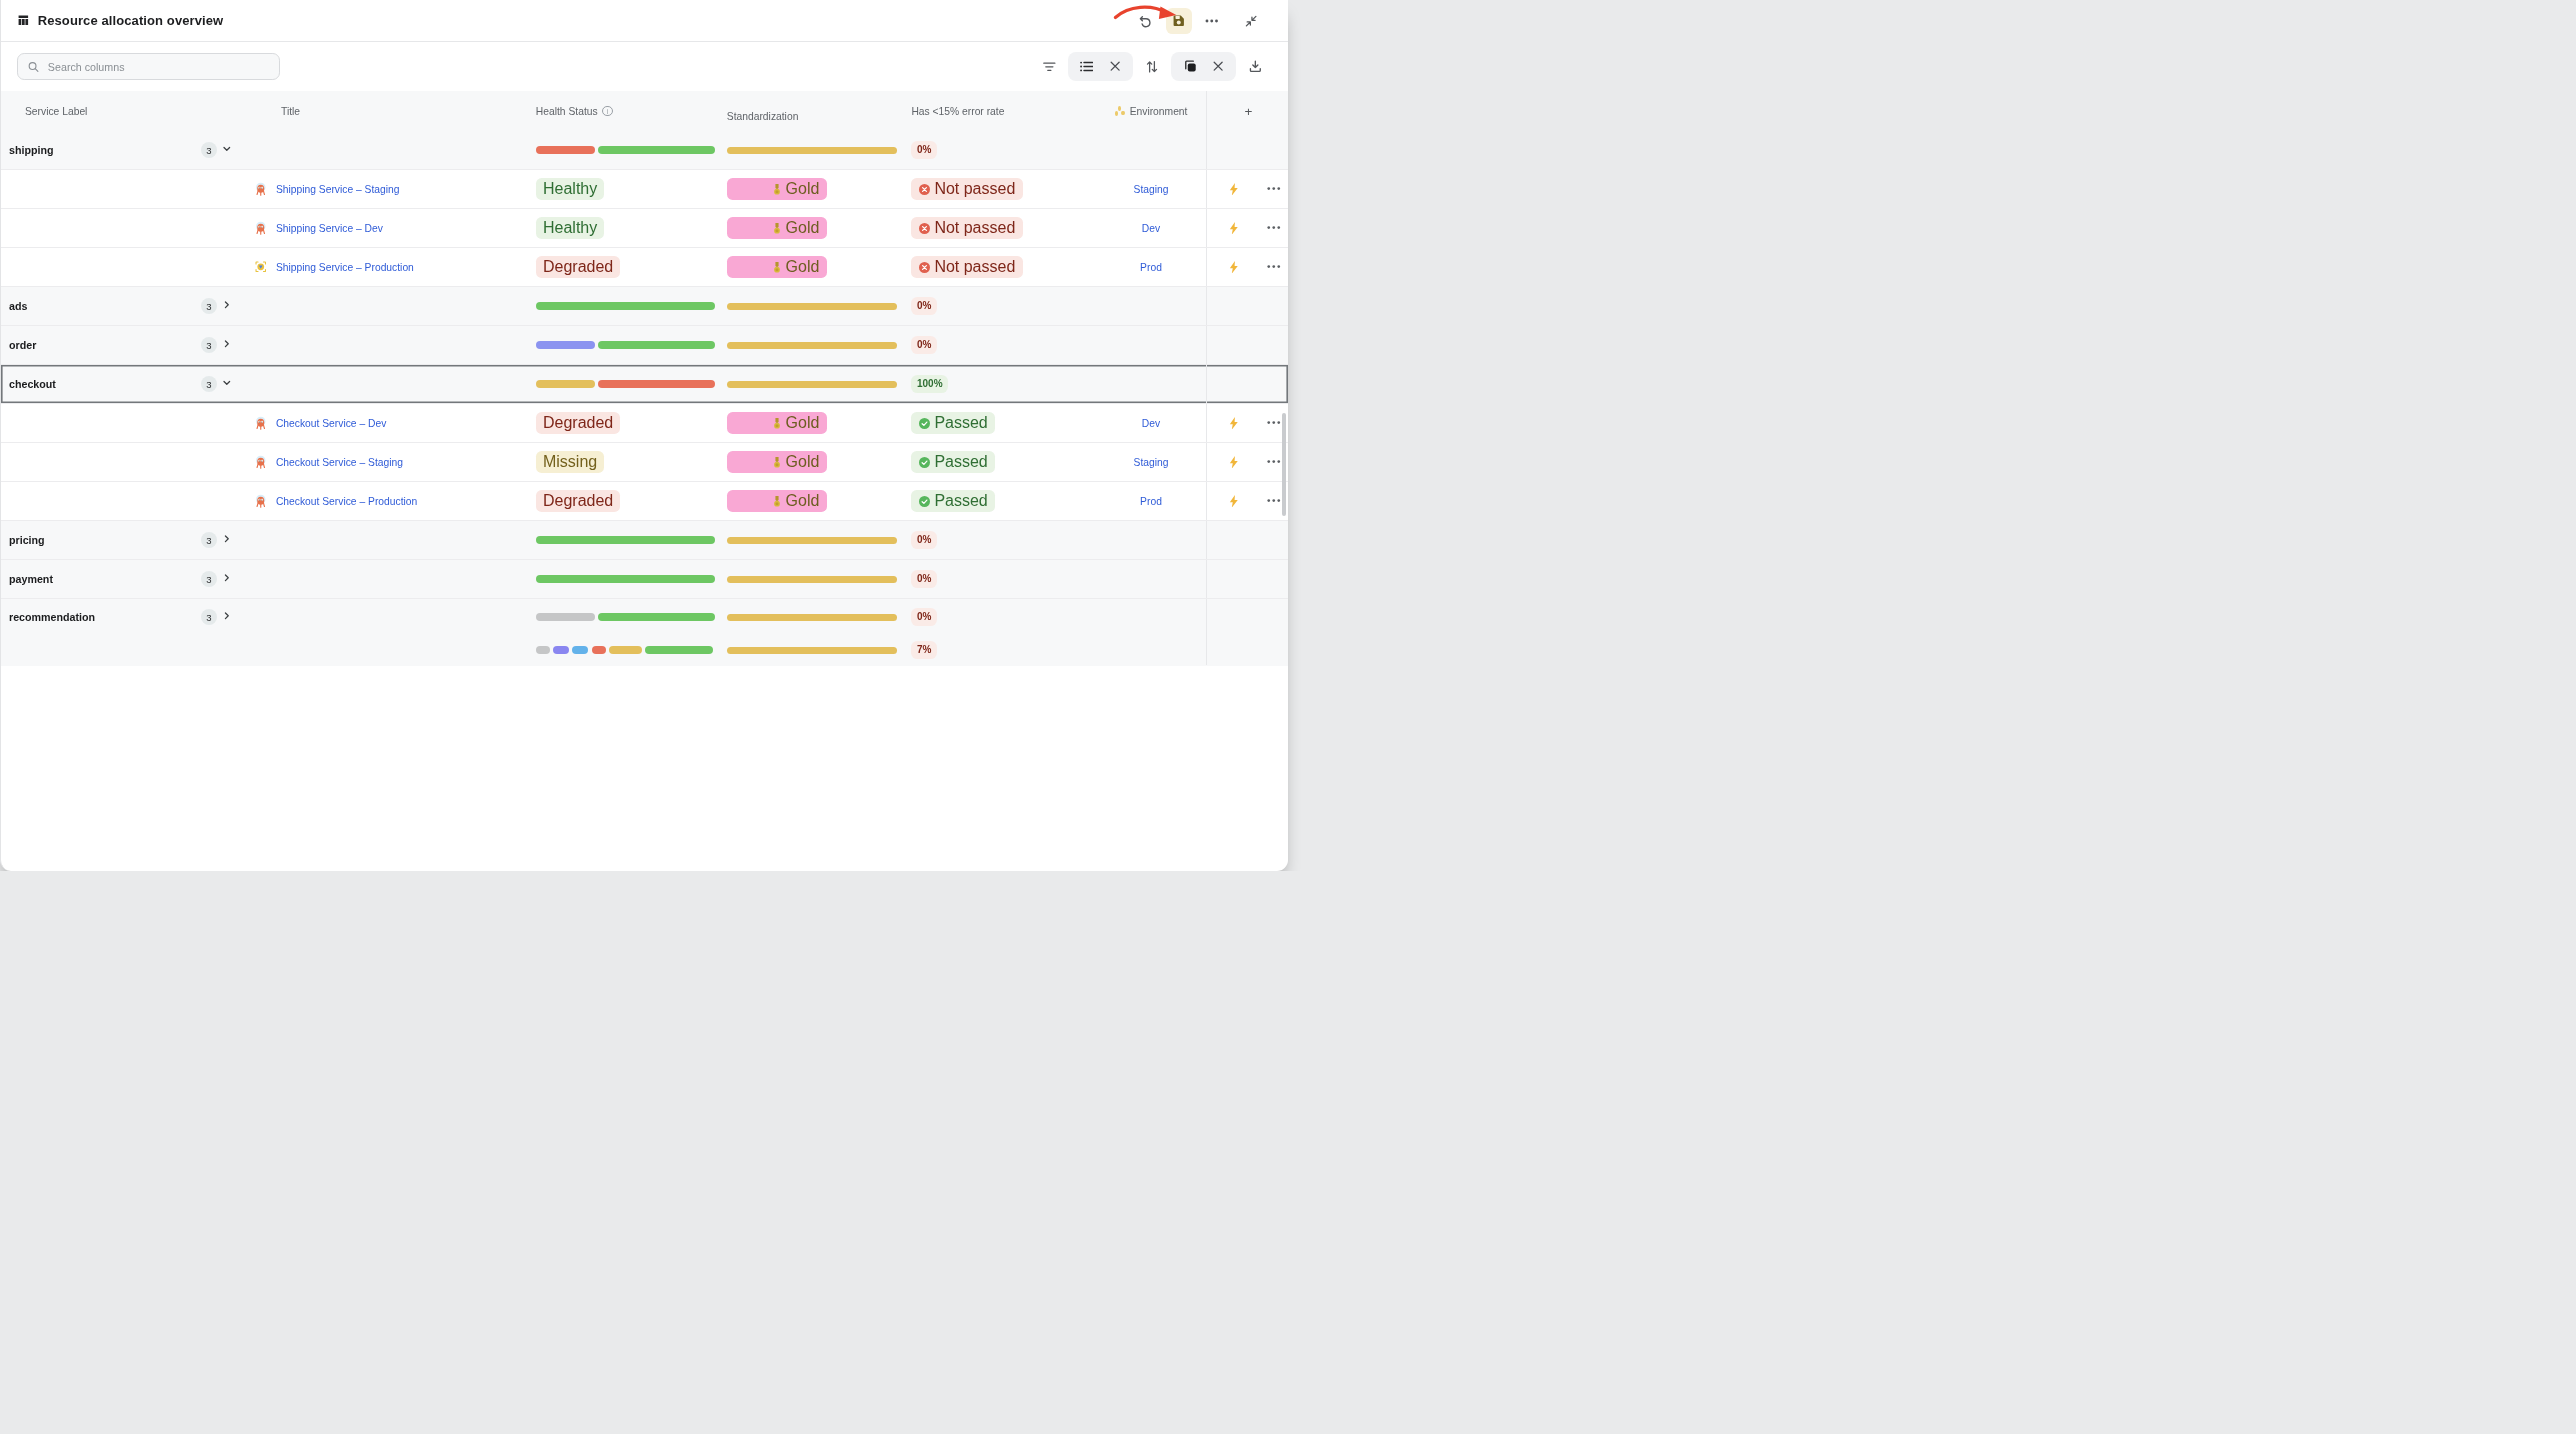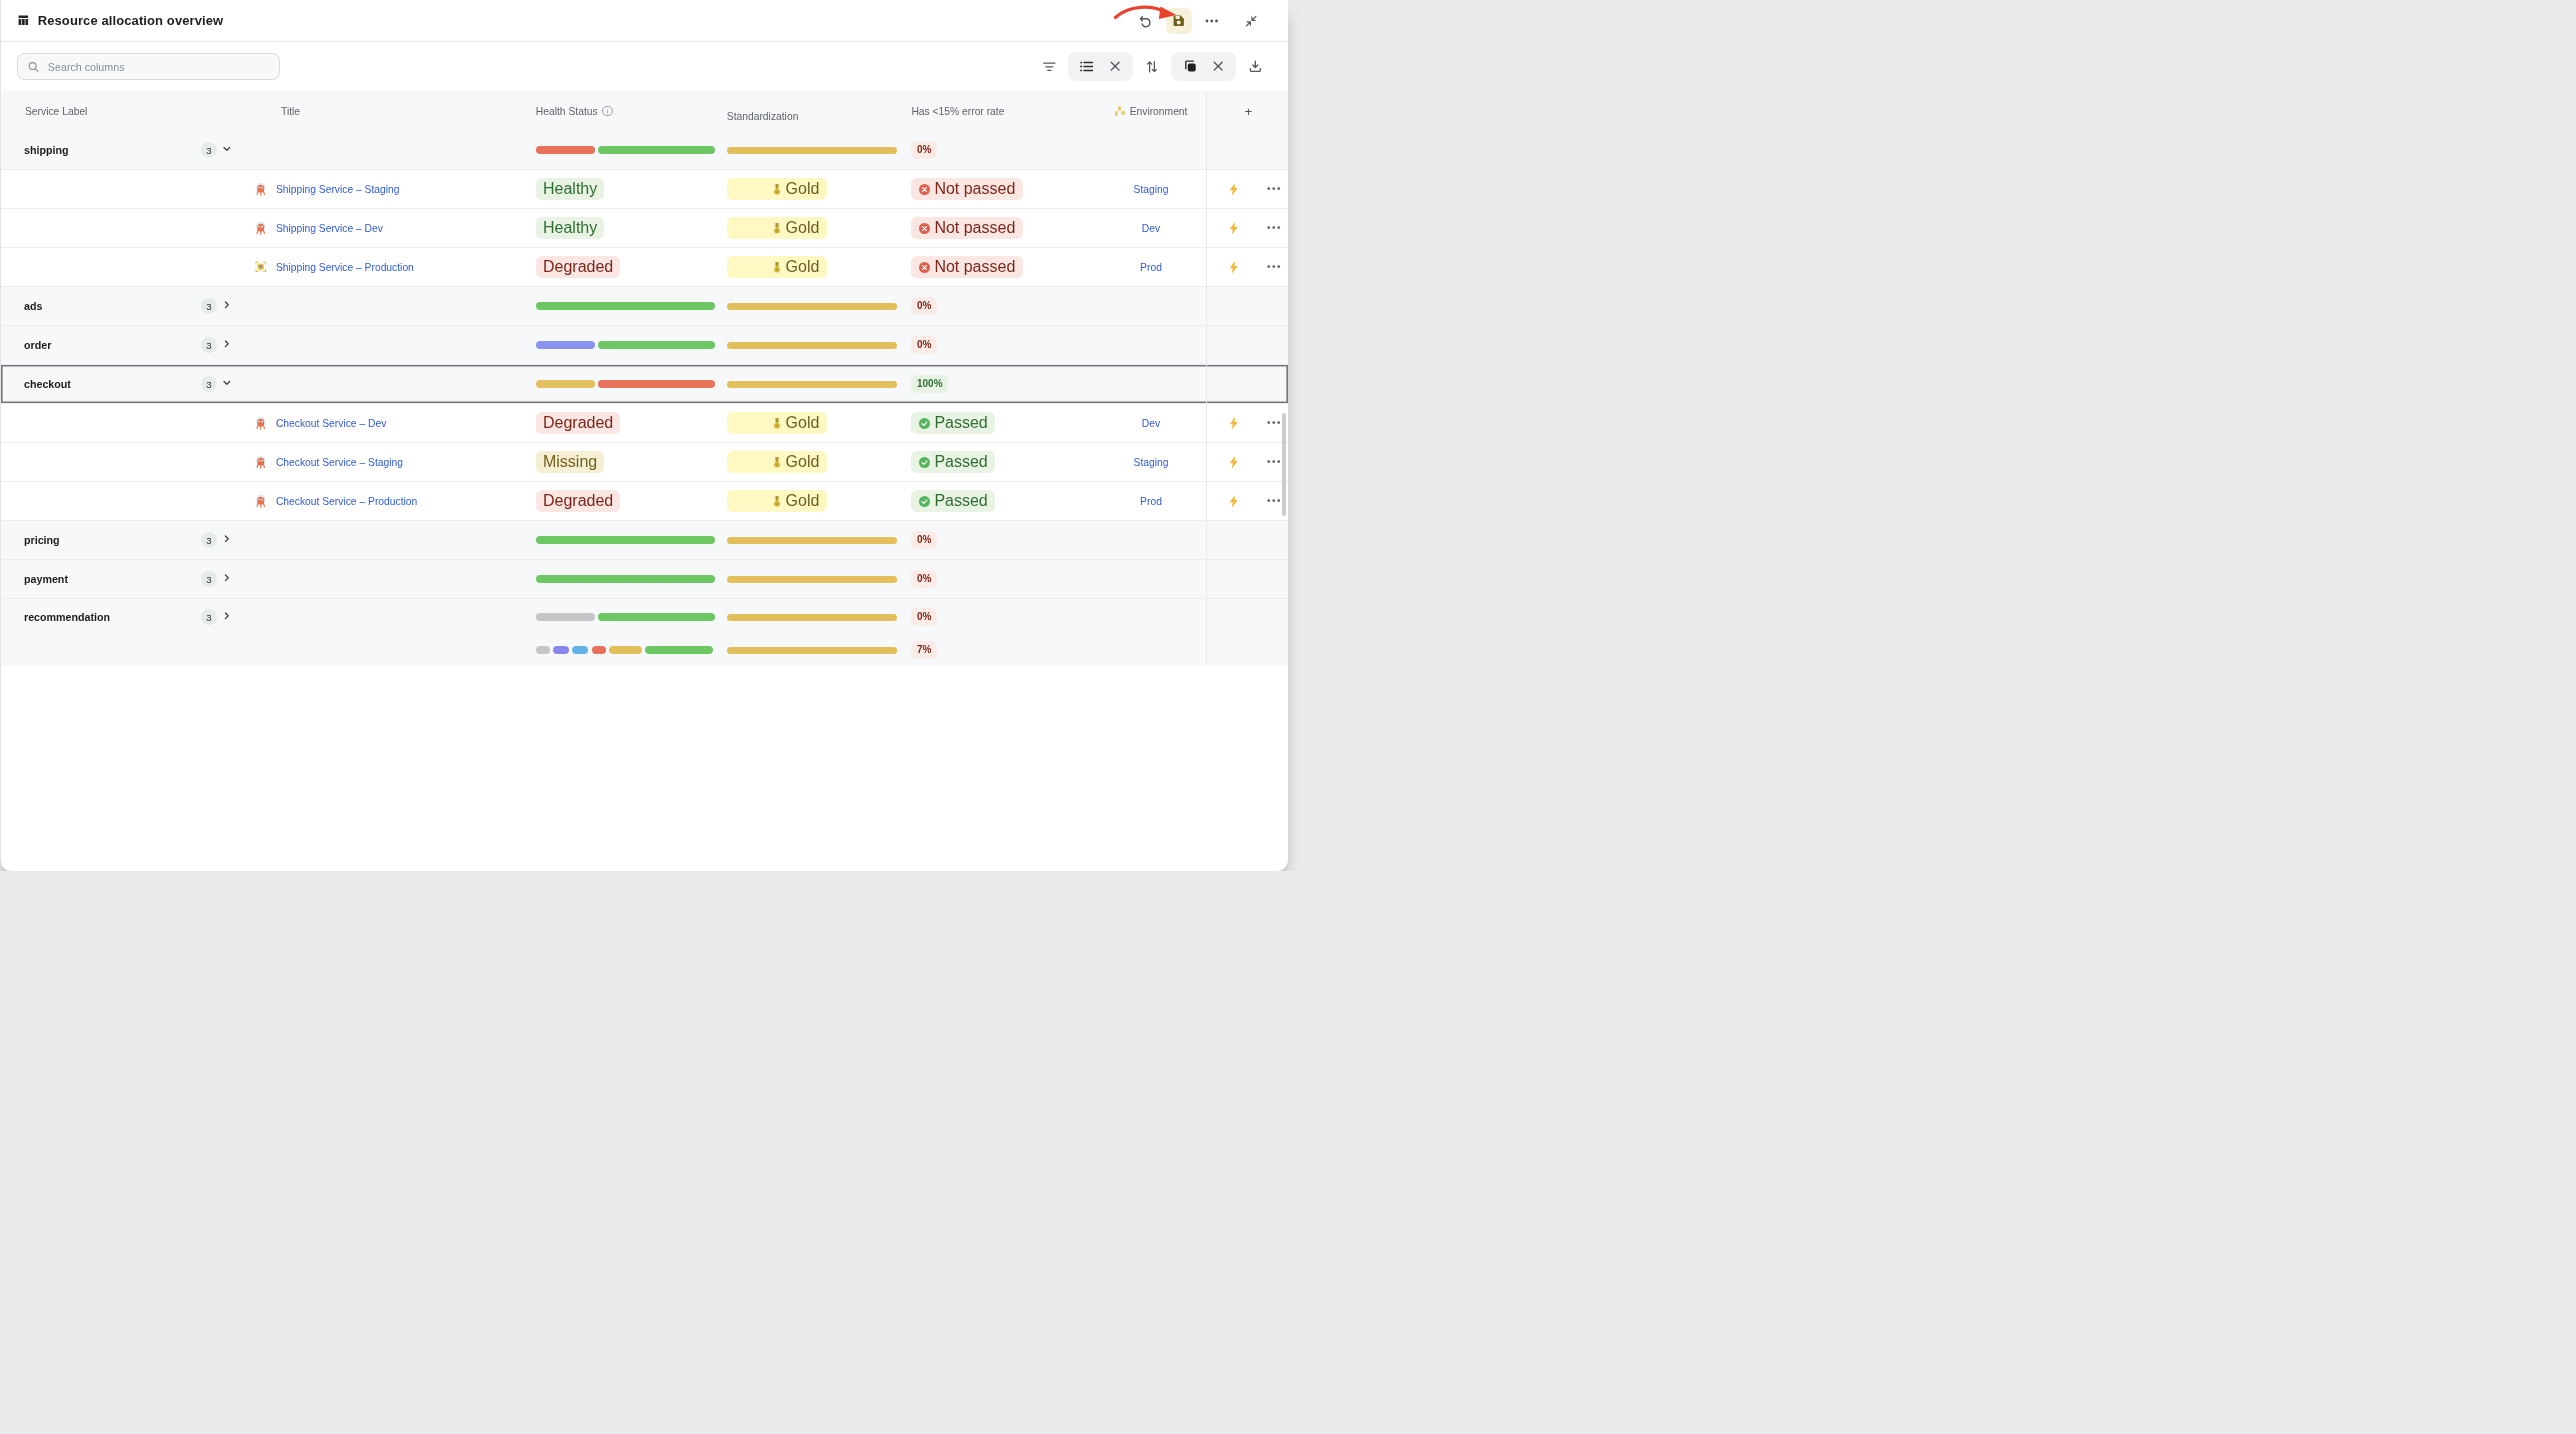--- a/index.html
+++ b/index.html
@@ -40,33 +40,33 @@
   .env-dots{position:relative;width:10.3px;height:10.3px;}
   .env-dots i{position:absolute;width:3.6px;height:4.8px;border-radius:50%;background:#ecca6a;}
   .env-dots i:nth-child(1){left:3.2px;top:0;}.env-dots i:nth-child(2){left:0;bottom:0;}.env-dots i:nth-child(3){left:6.4px;bottom:0.8px;}
   .plus{font-size:13.5px;color:#54575b;font-weight:400;}
   .row{position:relative;height:39px;border-bottom:0.8px solid #ececee;}
   .row.service{background:#fff;}
   .row.group{background:transparent;}
   .row.selected{box-shadow:inset 0 0 0 1.6px #73777b;}
   .row.compact{height:36px;border-bottom:none;}
   .row.summary{height:30px;border-bottom:none;background:transparent;}
-  .gcell{display:flex;align-items:center;height:100%;padding:0 16px 0 23px;text-align:right;}
+  .gcell{display:flex;align-items:center;height:100%;padding:0 16px 0 8px;text-align:right;}
   .glabel{font-size:10.7px;font-weight:700;color:#1b1c1e;}
   .gcount{margin-left:auto;display:flex;align-items:center;gap:5.6px;}
   .countbadge{width:16px;height:16px;border-radius:50%;background:#e5eaeb;color:#2d2f31;font-size:9.6px;
               display:flex;align-items:center;justify-content:center;}
   .titlecell{display:flex;align-items:center;gap:8px;padding-left:6.4px;}
   a.link{color:#2f5bd7;text-decoration:none;font-size:10.3px;font-weight:500;}
   .badge{display:inline-flex;align-items:center;gap:4.8px;font-size:16px;font-weight:500;
          padding:3.2px 7.2px;border-radius:5.6px;line-height:1;}
   .tone-green{background:#e8f3e4;color:#2f6e33;}
   .tone-red{background:#fae6e2;color:#7e2619;}
   .tone-yellow{background:#f6efd3;color:#73601c;}
-  .badge.gold{background:#fef9c3;color:#6d5d20;padding-left:46px;}
+  .badge.gold{background:#f9a8d4;color:#6d5d20;padding-left:46px;}
   .pct{display:inline-flex;align-items:center;font-size:10px;font-weight:700;padding:4px 5.6px;border-radius:6.4px;line-height:1;}
   .pct.tone-red{background:#faebe7;}
   .pct.tone-green{background:#e8f3e4;}
   .barwrap{display:flex;gap:3.2px;padding-left:8.8px;}
   .stdwrap{padding-left:4.8px;}
   .seg{height:7.2px;border-radius:4px;}
   .errcell{padding-left:6.4px;}
   .envcell{text-align:center;}
   .actions{display:flex;align-items:center;height:100%;border-left:0.8px solid #e7e8ea;padding-left:17.5px;gap:21px;}
   .row.service .actions{background:#fff;}

